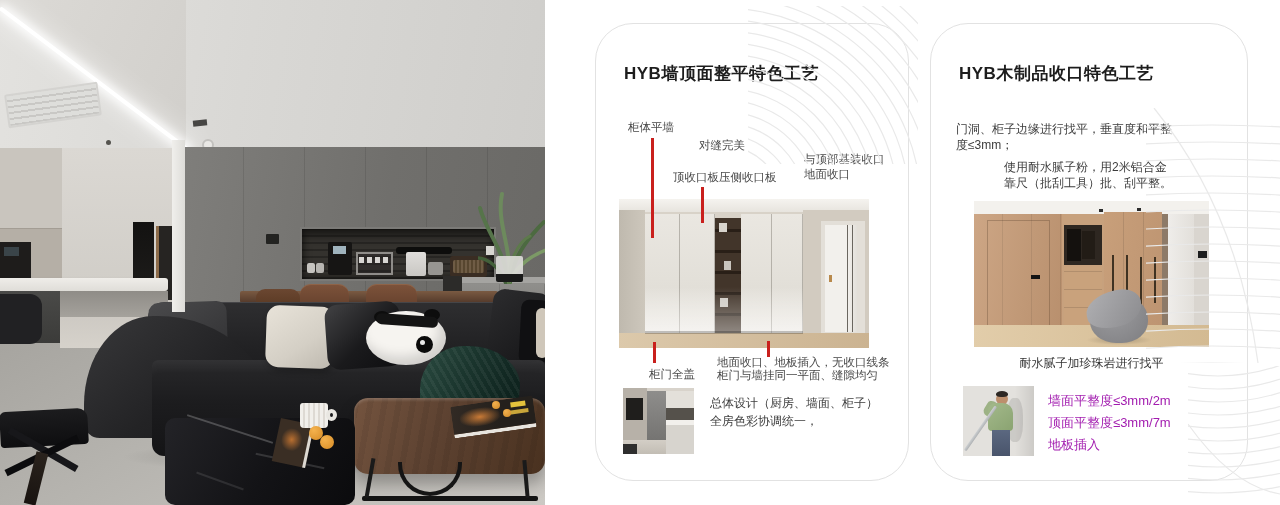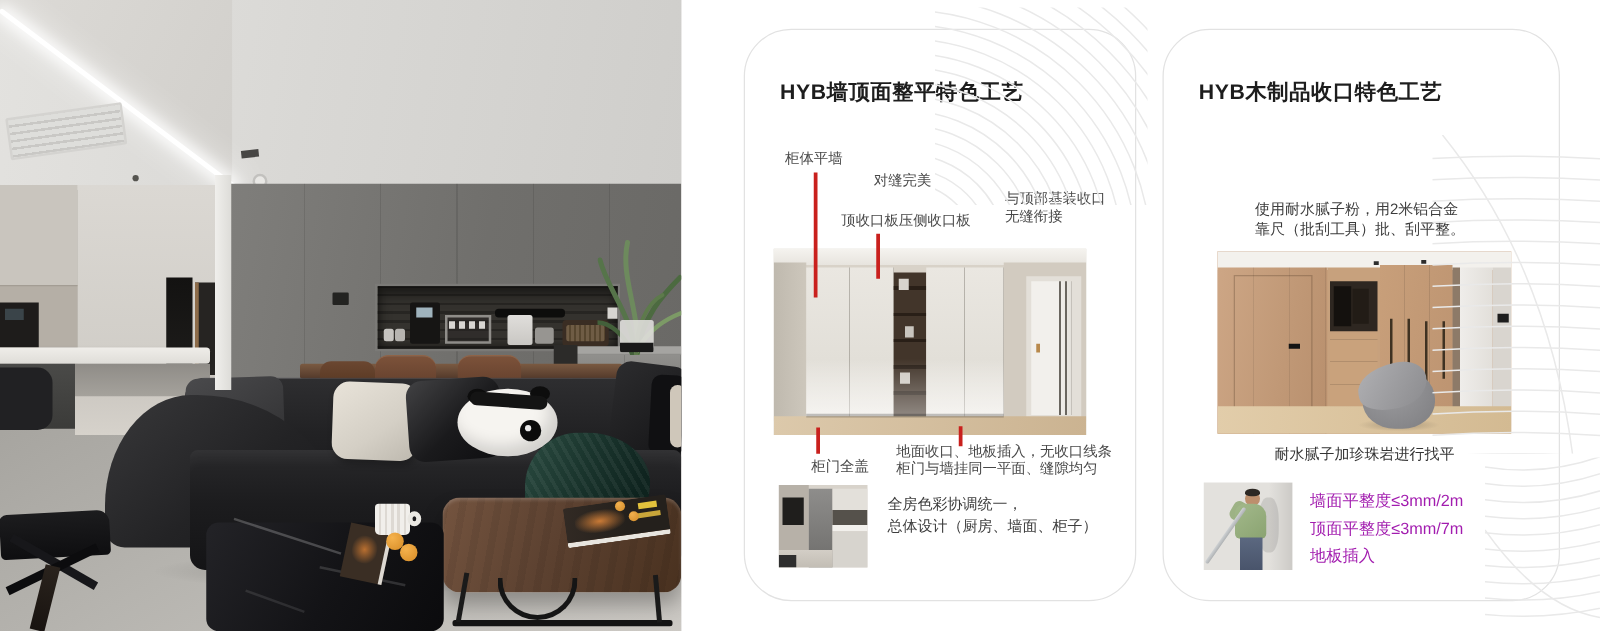--- a/index.html
+++ b/index.html
@@ -151,21 +151,21 @@
   </div>
 
   <section class="a card" style="left:595px;top:23px;width:314px;height:458px">
     <h2 style="left:28px;top:38px">HYB墙顶面整平特色工艺</h2>
 
     <span class="co" style="left:32px;top:96px">柜体平墙</span>
     <span class="co" style="left:103px;top:114px">对缝完美</span>
     <span class="co" style="left:77px;top:146px">顶收口板压侧收口板</span>
     <span class="co" style="left:208px;top:128px">
       <span style="display:block">与顶部基装收口</span>
-      <span style="display:block">无缝衔接</span>
+      <span style="display:block">地面收口</span>
     </span>
 
     <div class="imgbox" style="left:23px;top:175px;width:250px;height:149px">
       <div class="a" style="left:0;top:0;width:250px;height:13px;background:linear-gradient(#f5f3ef,#e7e4de)"></div>
       <div class="a" style="left:0;top:11px;width:26px;height:127px;background:linear-gradient(90deg,#bfb9ae,#cdc7bc)"></div>
       <div class="a" style="left:184px;top:11px;width:66px;height:127px;background:#d2cbc0"></div>
       <div class="a" style="left:26px;top:15px;width:70px;height:123px;background:repeating-linear-gradient(90deg,transparent 0 34px,rgba(90,85,75,.35) 34px 35px),linear-gradient(180deg,#eae7e1,#e2dfd8 60%,#efece7)"></div>
       <div class="a" style="left:96px;top:19px;width:26px;height:116px;background:repeating-linear-gradient(0deg,transparent 0 18px,#291f17 18px 21px),#42352a"></div>
       <div class="a" style="left:100px;top:24px;width:8px;height:9px;background:#d8d4cd"></div>
       <div class="a" style="left:105px;top:62px;width:7px;height:9px;background:#c9c5be"></div>
@@ -196,28 +196,32 @@
       <div class="a" style="left:3px;top:10px;width:17px;height:22px;background:#1f1e1c"></div>
       <div class="a" style="left:24px;top:3px;width:19px;height:63px;background:linear-gradient(180deg,#8e8d8b,#6e6d6b)"></div>
       <div class="a" style="left:43px;top:3px;width:28px;height:17px;background:#e3e0da"></div>
       <div class="a" style="left:43px;top:20px;width:28px;height:12px;background:#55514b"></div>
       <div class="a" style="left:43px;top:32px;width:28px;height:5px;background:#f2f0ec"></div>
       <div class="a" style="left:43px;top:37px;width:28px;height:29px;background:#d7d4ce"></div>
       <div class="a" style="left:0;top:52px;width:43px;height:14px;background:linear-gradient(#d3cec6,#c2bdb4)"></div>
       <div class="a" style="left:0;top:56px;width:14px;height:10px;background:#2e2e2e"></div>
     </div>
     <div class="summary" style="left:114px;top:370px">
+      <span>总体设计（厨房、墙面、柜子）</span>
       <span>全房色彩协调统一，</span>
-      <span>总体设计（厨房、墙面、柜子）</span>
     </div>
   </section>
 
   <section class="a card" style="left:930px;top:23px;width:318px;height:458px">
     <h2 style="left:28px;top:38px">HYB木制品收口特色工艺</h2>
 
+    <div class="para" style="left:25px;top:97px">
+      <span>门洞、柜子边缘进行找平，垂直度和平整</span>
+      <span>度≤3mm；</span>
+    </div>
     <div class="para" style="left:73px;top:135px">
       <span>使用耐水腻子粉，用2米铝合金</span>
       <span>靠尺（批刮工具）批、刮平整。</span>
     </div>
 
     <div class="imgbox" style="left:43px;top:177px;width:235px;height:146px;background:#c9a281">
       <div class="a" style="left:0;top:0;width:235px;height:15px;background:#f3f1ed"></div>
       <div class="a" style="left:125px;top:8px;width:4px;height:3px;background:#2c2c2c"></div>
       <div class="a" style="left:163px;top:7px;width:4px;height:3px;background:#2c2c2c"></div>
       <div class="a" style="left:0;top:13px;width:88px;height:133px;background:repeating-linear-gradient(90deg,transparent 0 28px,rgba(0,0,0,.08) 28px 29px),linear-gradient(100deg,#cda685 0%,#c09876 60%,#b88f6d 100%)"></div>

